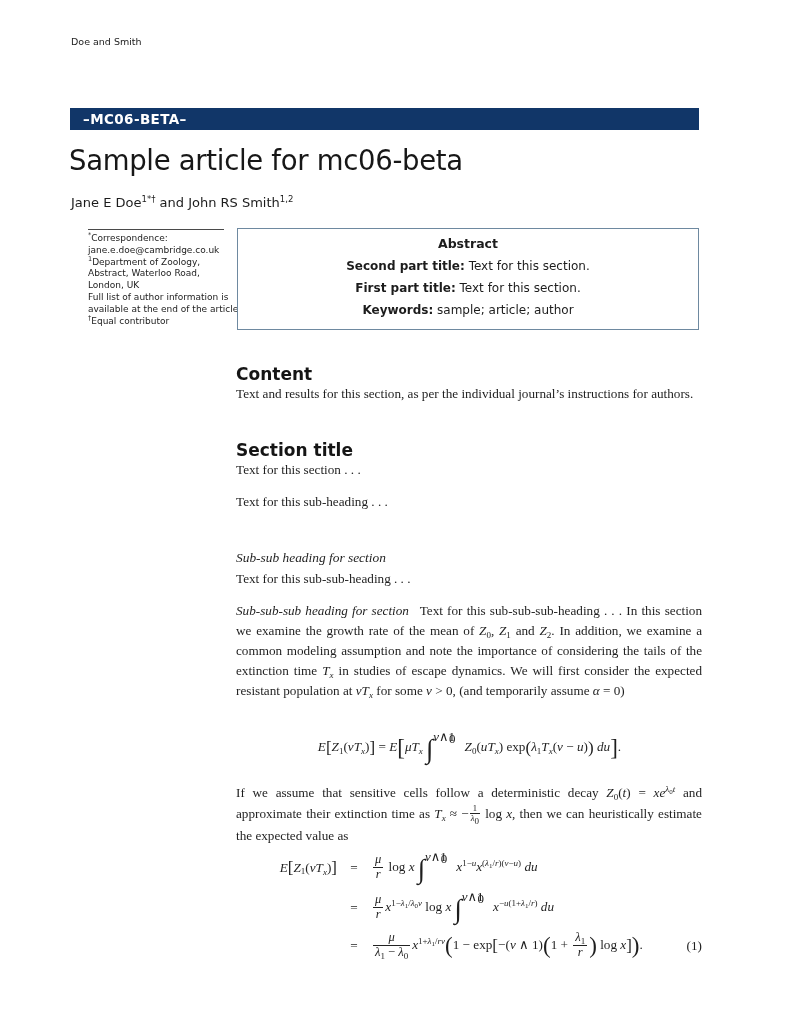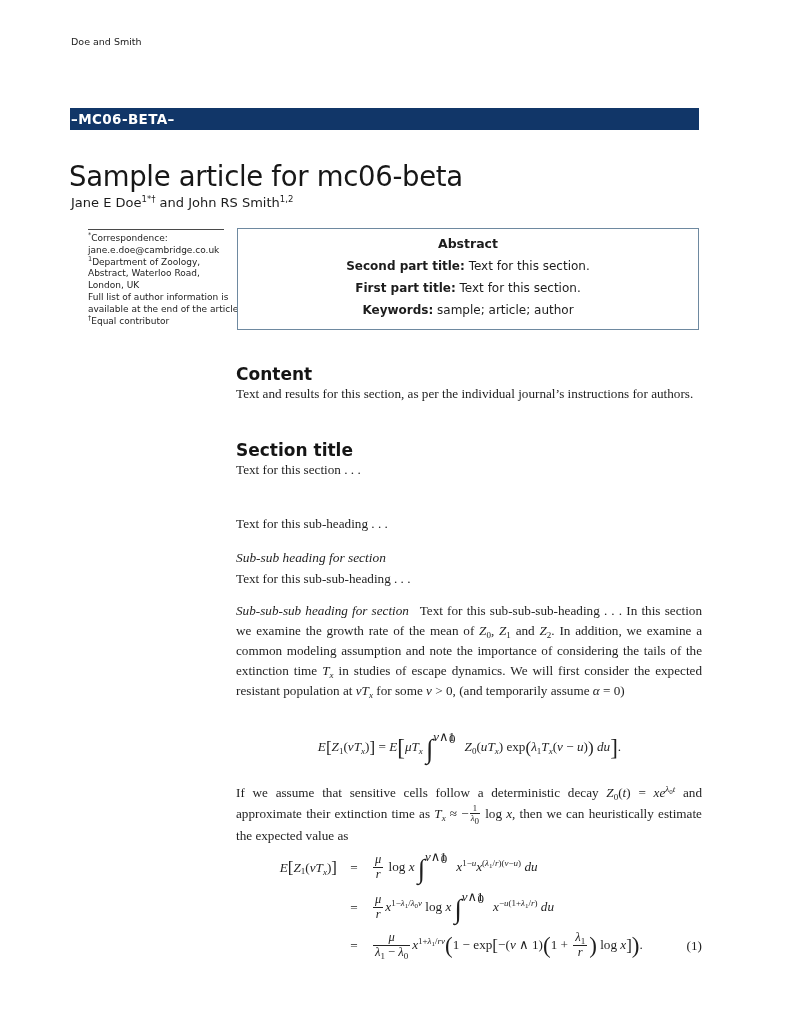--- a/index.html
+++ b/index.html
@@ -2,24 +2,24 @@
 <html><head>
 <meta charset="utf-8">
 <style>
   html,body{margin:0;padding:0;background:#ffffff;}
   .page{position:relative;width:794px;height:1028px;background:#ffffff;overflow:hidden;
         font-family:"DejaVu Sans",sans-serif;color:#1c1c1c;}
 
   .runhead{position:absolute;left:71px;top:36px;font-size:9.5px;color:#222;}
 
   .banner{position:absolute;left:70px;top:108px;width:629px;height:22px;background:#113668;
-          color:#ffffff;font-weight:bold;font-size:13.5px;line-height:22px;padding-left:1px;
+          color:#ffffff;font-weight:bold;font-size:13.5px;line-height:22px;padding-left:13px;
           box-sizing:border-box;letter-spacing:.4px;}
 
-  .title{position:absolute;left:69px;top:160px;font-size:27.5px;letter-spacing:-.3px;color:#171717;}
+  .title{position:absolute;left:69px;top:144px;font-size:27.5px;letter-spacing:-.3px;color:#171717;}
 
   .authors{position:absolute;left:71px;top:195px;font-size:13px;color:#1c1c1c;}
   .authors sup{font-size:8.5px;line-height:0;}
 
   .margin{position:absolute;left:71px;top:229px;width:152px;font-size:9px;line-height:11.8px;color:#222;margin-left:17px;}
   .margin .rule{border-top:1px solid #4a4a4a;width:136px;margin-bottom:3px;}
   .margin sup{font-size:6.5px;line-height:0;}
 
   .absbox{position:absolute;left:237px;top:228px;width:462px;height:102px;border:1px solid #6e89a0;
           box-sizing:border-box;padding:7px 12px 0 12px;text-align:center;}
@@ -97,21 +97,21 @@
     <div class="absrow"><b>First part title:</b><span> Text for this section.</span></div>
     <div class="absrow"><b>Keywords:</b><span> sample; article; author</span></div>
   </div>
 
   <div class="h2" style="top:364px">Content</div>
   <div class="para serif" style="top:384px">Text and results for this section, as per the individual journal’s instructions for authors.</div>
 
   <div class="h2" style="top:440px">Section title</div>
   <div class="para serif" style="top:460px">Text for this section . . .</div>
 
-  <div class="para serif" style="top:514px">Text for this sub-heading . . .</div>
+  <div class="para serif" style="top:492px">Text for this sub-heading . . .</div>
 
   <div class="h4" style="top:550px">Sub-sub heading for section</div>
   <div class="para serif" style="top:569px">Text for this sub-sub-heading . . .</div>
 
   <div class="para serif" style="top:601px"><i>Sub-sub-sub heading for section</i> &nbsp;Text for this sub-sub-sub-heading . . . In this section we examine the growth rate of the mean of <i>Z</i><sub>0</sub>, <i>Z</i><sub>1</sub> and <i>Z</i><sub>2</sub>. In addition, we examine a common modeling assumption and note the importance of considering the tails of the extinction time <i>T<sub>x</sub></i> in studies of escape dynamics. We will first consider the expected resistant population at <i>vT<sub>x</sub></i> for some <i>v</i> &gt; 0, (and temporarily assume <i>α</i> = 0)</div>
 
   <div class="dispeq eq"><i>E</i><span class="bg1">[</span><i>Z</i><sub>1</sub>(<i>vT<sub>x</sub></i>)<span class="bg1">]</span> = <i>E</i><span class="bg2">[</span><i>μT<sub>x</sub></i><span class="int">∫</span><span class="lim">
         <span class="u"><i>v</i>∧1</span>
         <span class="l">0</span>
       </span><i>Z</i><sub>0</sub>(<i>uT<sub>x</sub></i>) exp<span class="bg1">(</span><i>λ</i><sub>1</sub><i>T<sub>x</sub></i>(<i>v</i> − <i>u</i>)<span class="bg1">)</span> <i>du</i><span class="bg2">]</span>.</div>

